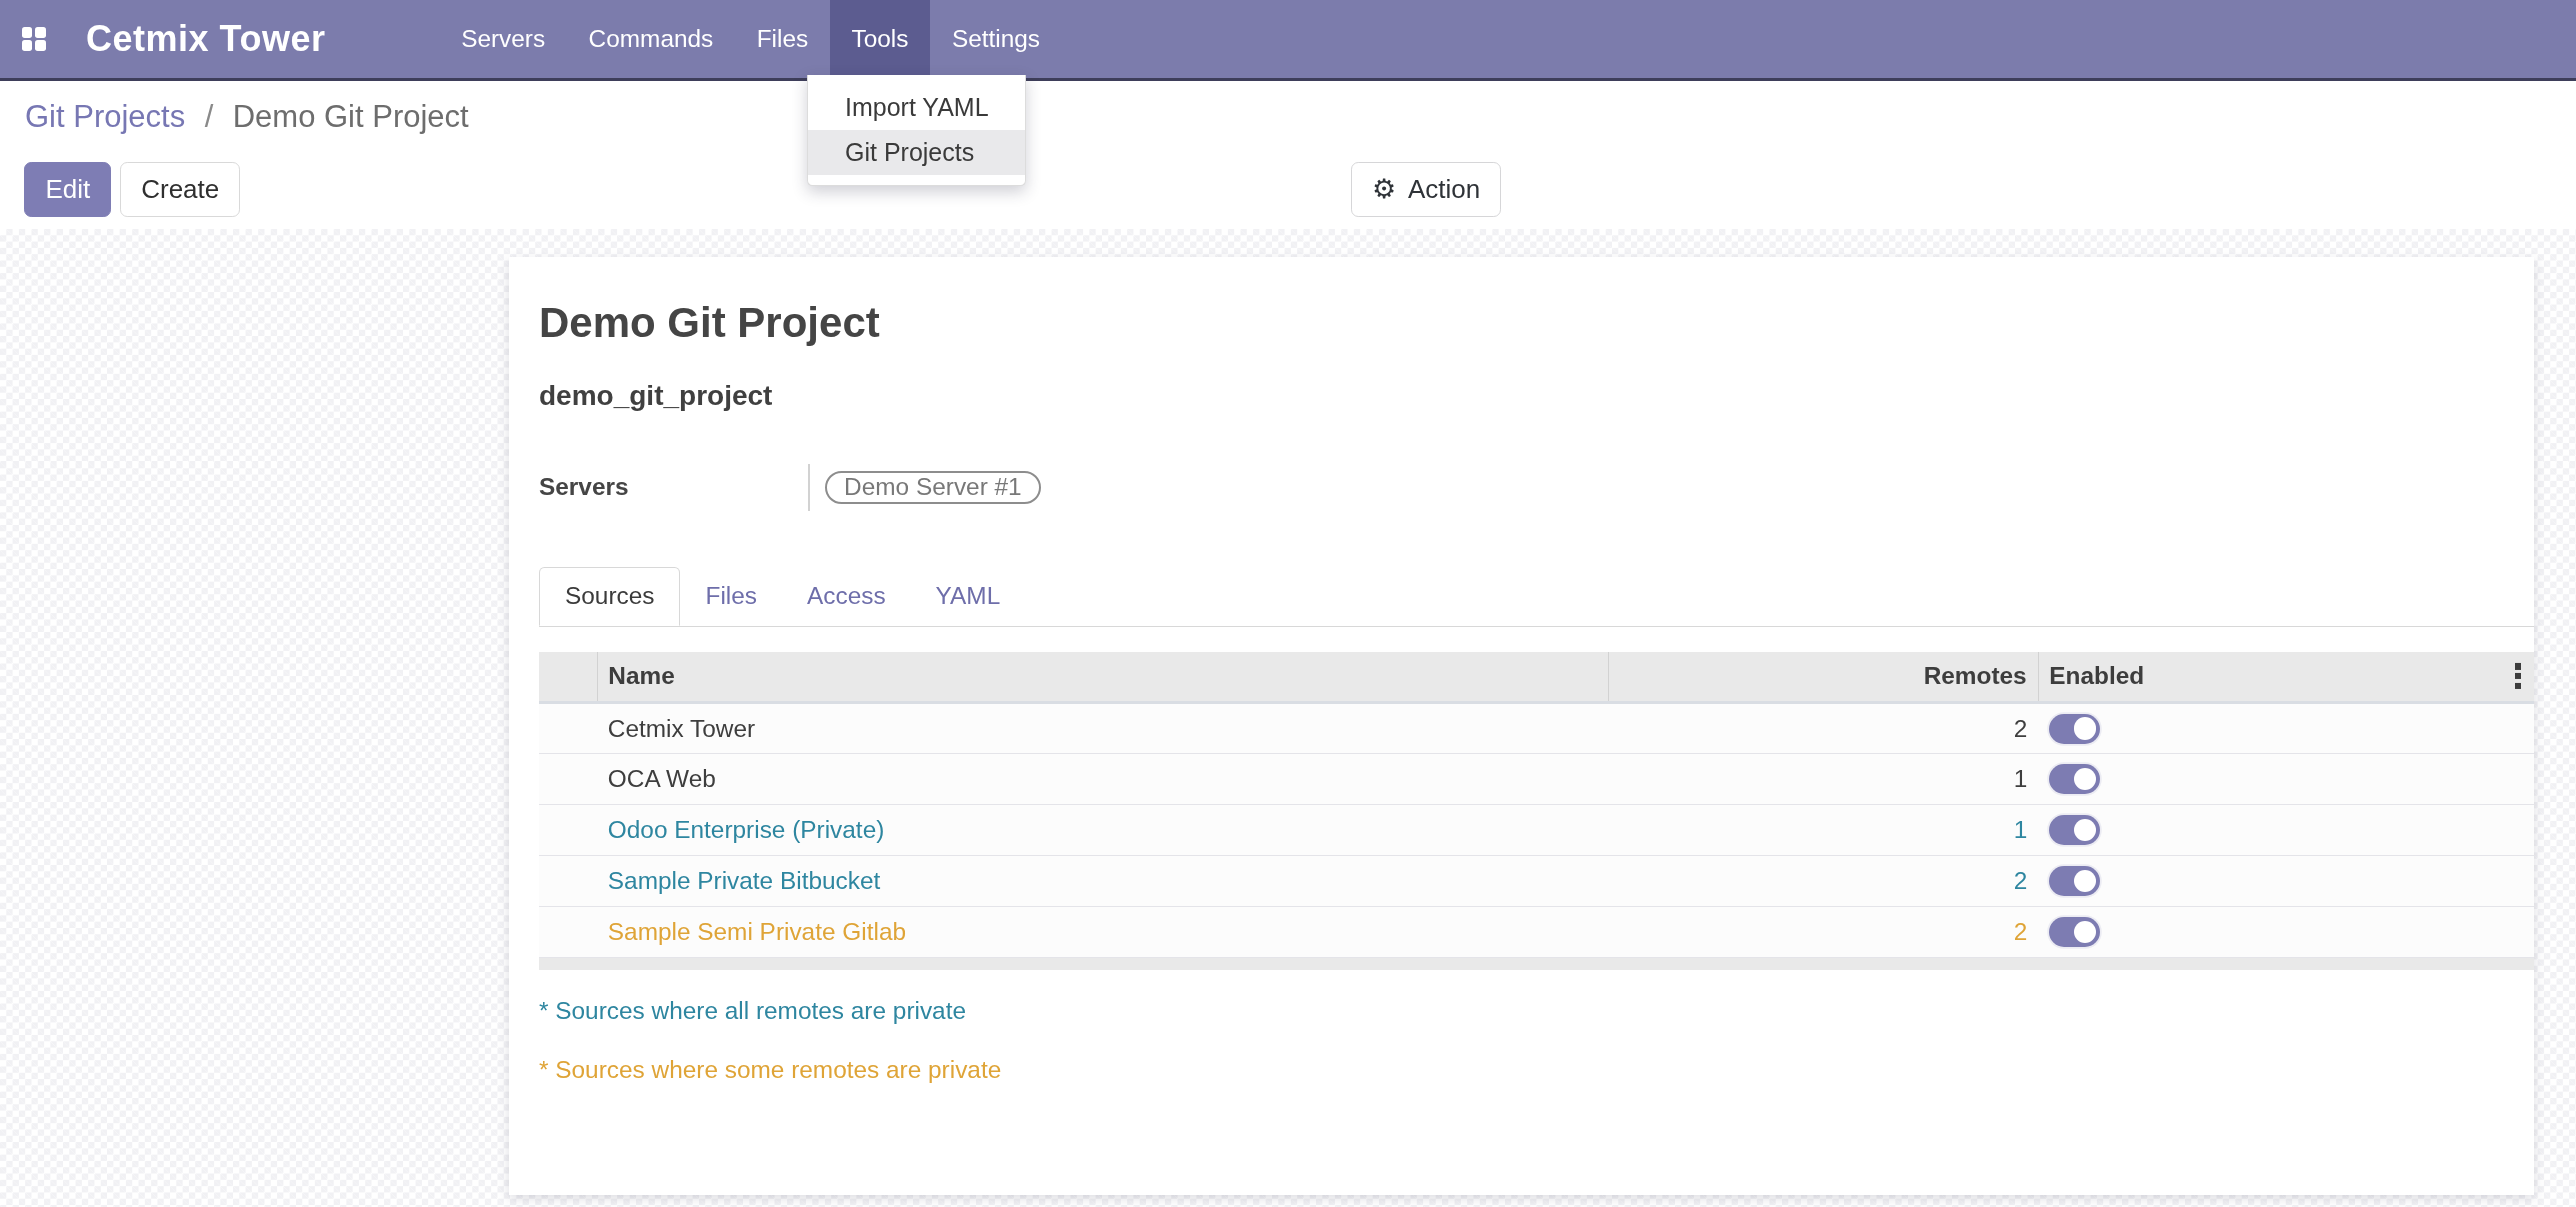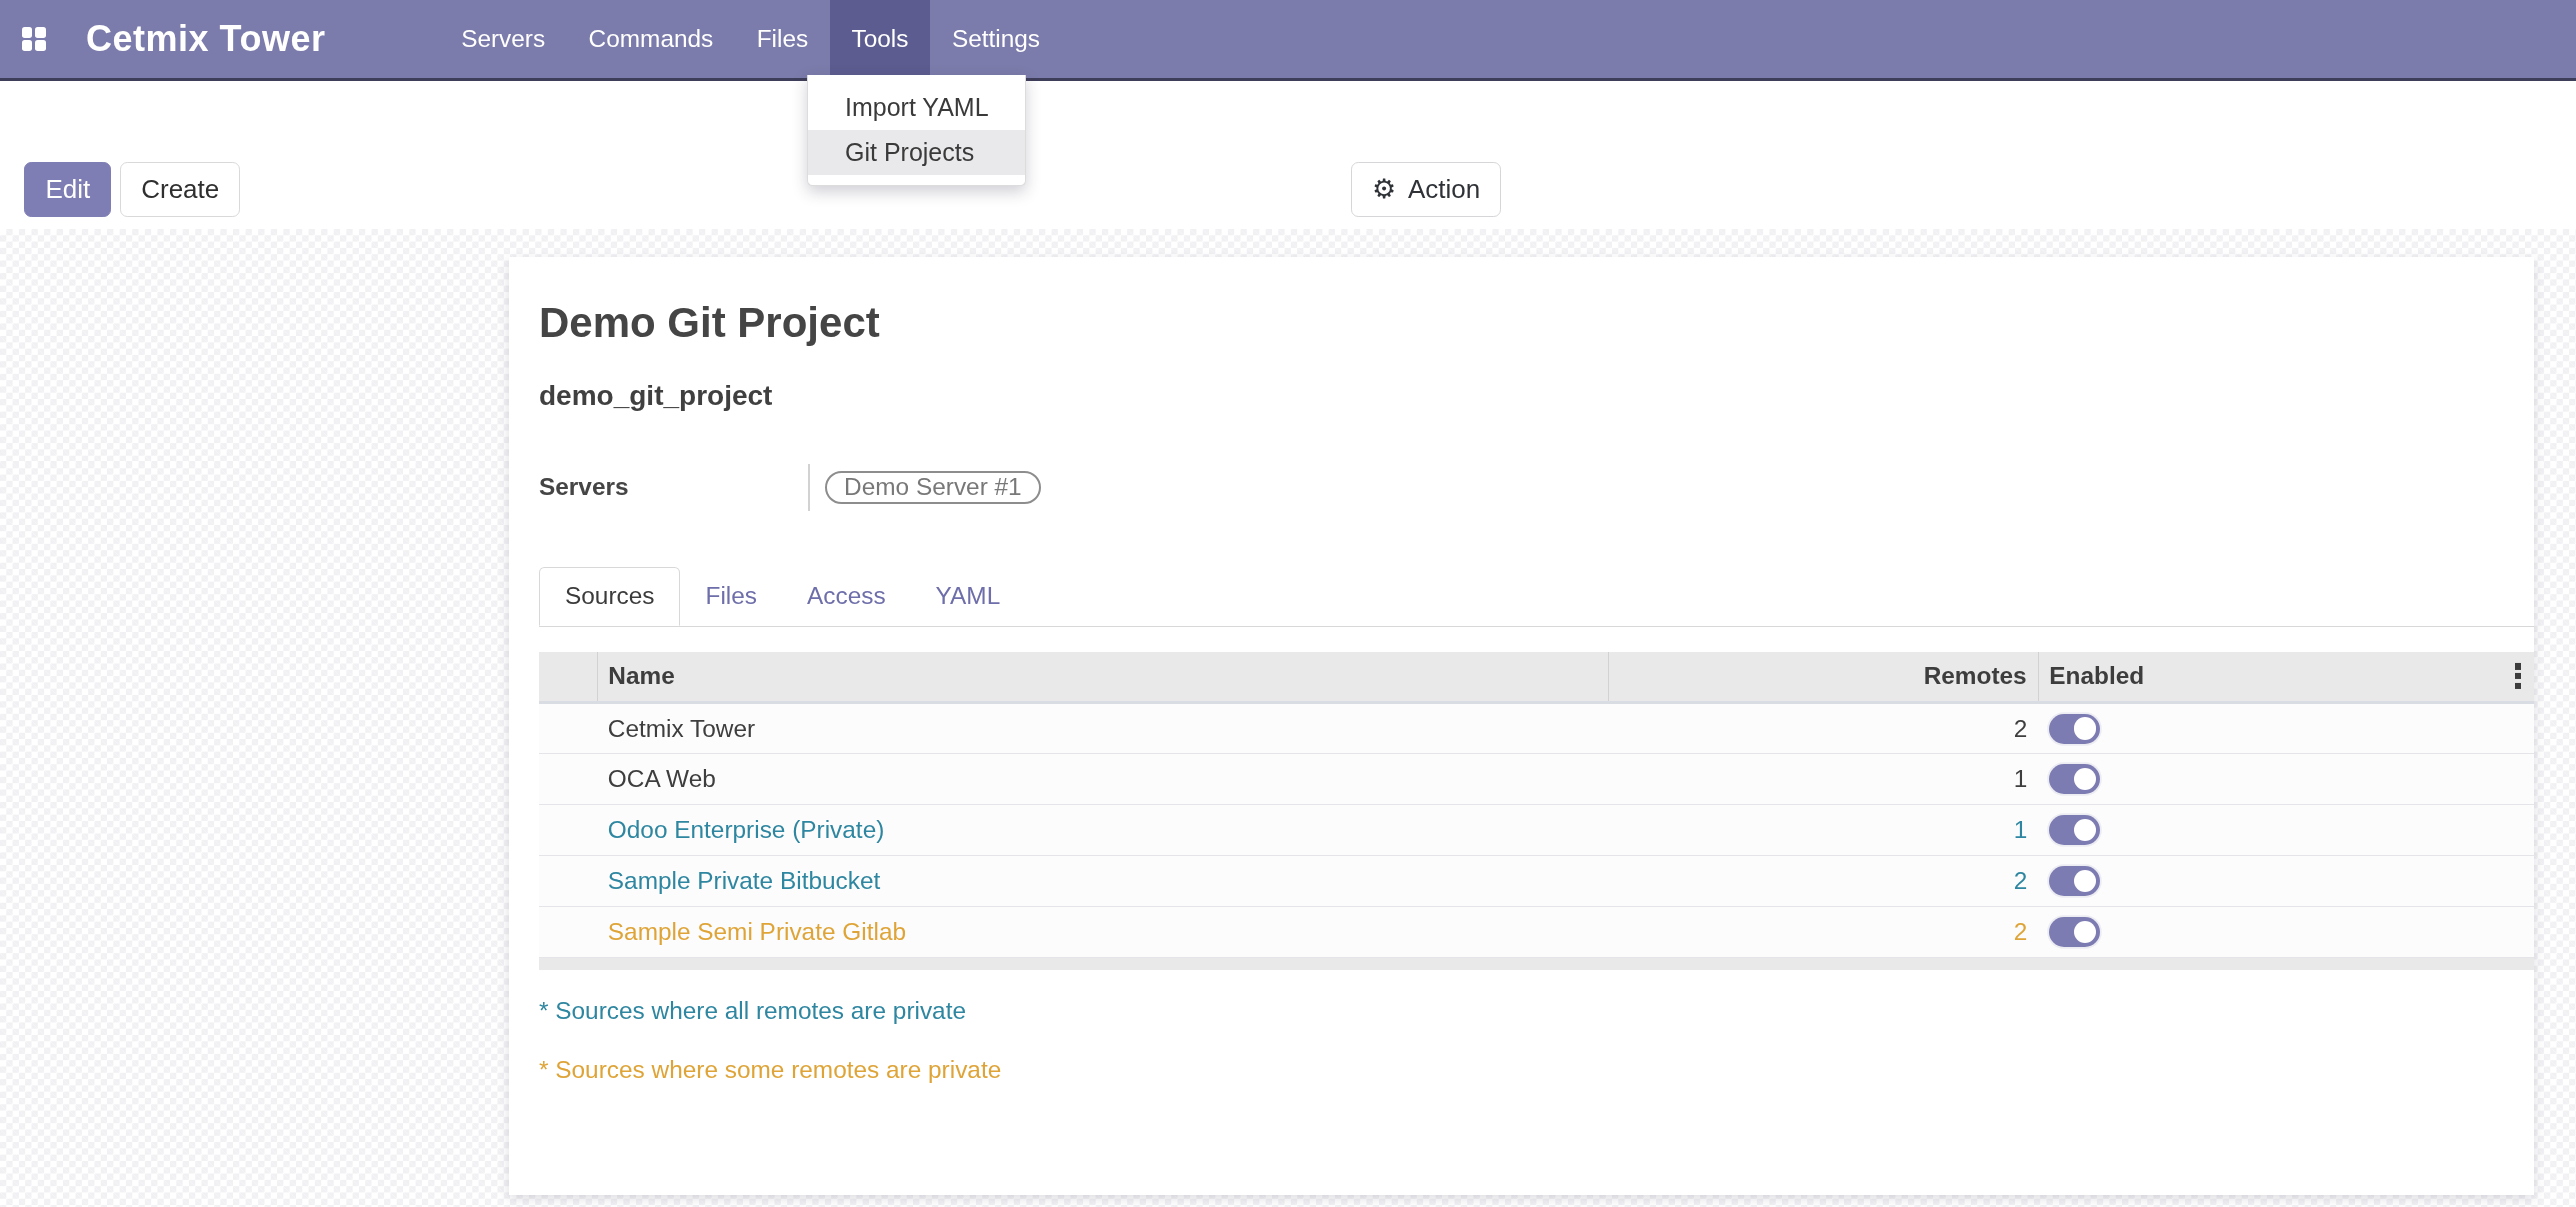--- a/index.html
+++ b/index.html
@@ -168,20 +168,25 @@
 <div class="dropdown">
     <div class="dropdown-item">
       <span class="menu-item-label">Import YAML</span>
     </div>
     <div class="dropdown-item highlighted">
       <span class="menu-item-label">Git Projects</span>
     </div>
   </div>
 
 <div class="control-panel">
+  <div class="breadcrumb">
+    <span class="parent">Git Projects</span>
+    <span class="sep">/</span>
+    <span class="current">Demo Git Project</span>
+  </div>
   <div class="cp-buttons">
     <div class="btn btn-edit">Edit</div>
     <div class="btn btn-create">Create</div>
   </div>
   <div class="btn btn-action">
     <span class="gear-glyph">⚙</span>
     <span>Action</span>
   </div>
 </div>
 

